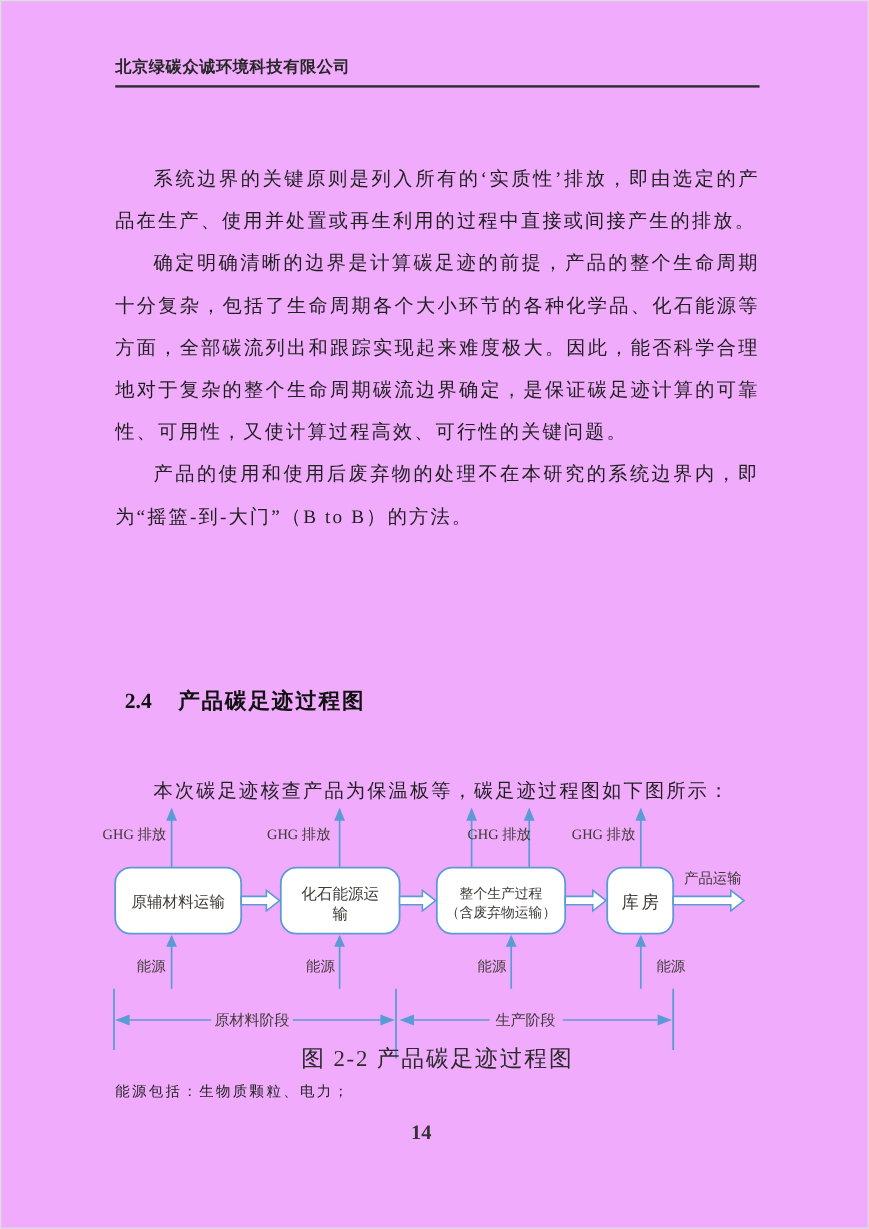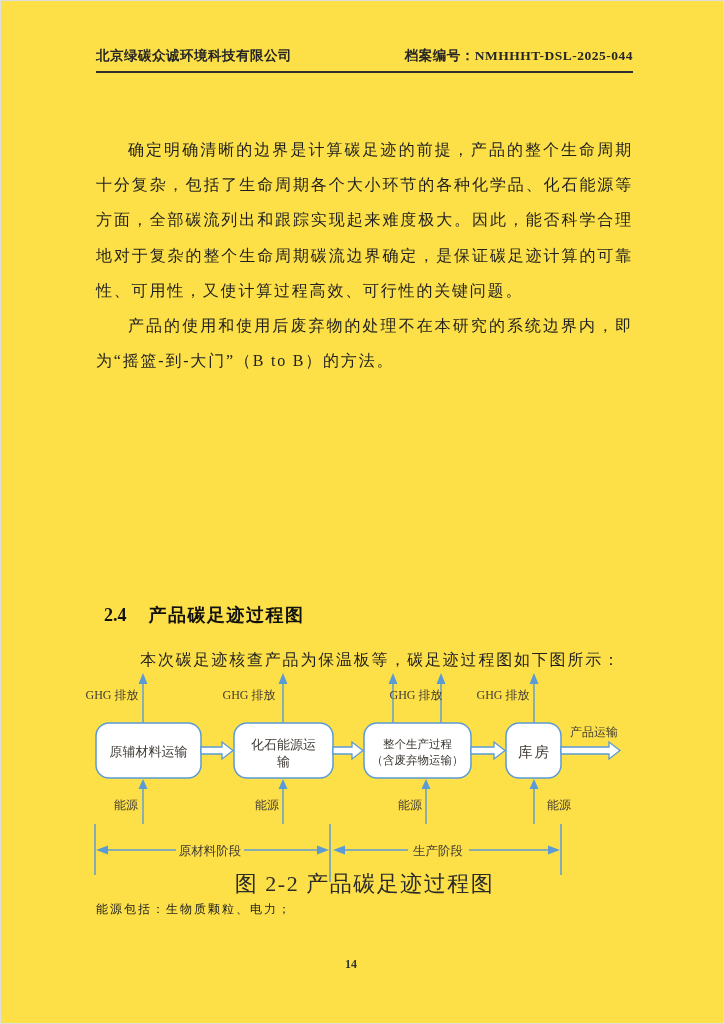--- a/index.html
+++ b/index.html
@@ -1,84 +1,84 @@
 <!DOCTYPE html>
 <html><head>
 <meta charset="utf-8">
 <style>
   * { box-sizing: border-box; }
   html,body { margin:0; padding:0; background:#ececec; }
   .page {
     position:relative; width:724px; height:1024px; margin:0 auto;
-    background:#fde047; border:1px solid #dedede;
+    background:#f0abfc; border:1px solid #dedede;
     font-family:"Liberation Serif","DejaVu Serif",serif;
     color:#1f1f1f; overflow:hidden;
   }
   .doc-header {
     position:absolute; top:46px; left:95px; width:537px;
     display:flex; justify-content:space-between; align-items:baseline;
     font-size:13.5px; font-weight:bold; color:#262626; letter-spacing:.5px;
   }
   .header-rule {
     position:absolute; top:70px; left:95px; width:537px; height:2px;
     background:#2e2e2e;
   }
   .sec-heading {
     position:absolute; left:103px; font-size:18px; font-weight:bold;
     color:#111; letter-spacing:1.5px; white-space:nowrap;
   }
   .sec-heading .sec-num { letter-spacing:0; margin-right:22px; }
   #heading-2-3 { top:94px; }
-  #heading-2-4 { top:602px;text-align:center; }
+  #heading-2-4 { top:571px;text-align:center; }
   .body-text {
     position:absolute; top:131px; left:95px; width:537px;
     font-size:16px; line-height:35.2px; letter-spacing:1.8px;
     text-align:justify; text-justify:inter-character;
   }
   .body-text p { margin:0; text-indent:2em; }
   .intro-text {
     position:absolute; top:641px; left:95px; width:537px;
     font-size:16px; line-height:35px; letter-spacing:1.8px;
   }
-  .intro-text p { margin:0; text-indent:2em;text-align:center; }
+  .intro-text p { margin:0; text-indent:2em; }
   .diagram-svg { position:absolute; top:668px; left:80px; }
   .diagram-svg text {
     font-family:"Liberation Serif","DejaVu Serif",serif; fill:#3f3a35;
   }
   .dlabel { font-size:12px; }
   .stage-label { font-size:12.5px; }
   .btext { font-size:13px; fill:#4a4038; }
   .btext-sm { font-size:11.5px; fill:#4a4038; }
   .btext-lg { font-size:14.5px; fill:#4a4038; letter-spacing:2px; }
   .figure-caption {
     position:absolute; top:868px; left:95px; width:537px;
-    text-align:center; font-size:22px; letter-spacing:1.5px; color:#2a2a2a;
+    text-align:center; font-size:19px; letter-spacing:1.5px; color:#2a2a2a;
   }
   .energy-note {
     position:absolute; top:900px; left:95px; width:537px;
     font-size:12px; letter-spacing:2px; color:#222;
   }
   .page-number {
-    position:absolute; top:956px; left:0; width:700px; text-align:center;
-    font-size:12px; font-weight:bold; color:#333;
+    position:absolute; top:933px; left:0; width:700px; text-align:center;
+    font-size:17px; font-weight:bold; color:#333;
   }
 </style>
 </head>
 <body>
 
 <div class="page">
 
   <div class="doc-header">
     <span>北京绿碳众诚环境科技有限公司</span>
-    <span>档案编号：NMHHHT-DSL-2025-044</span>
   </div>
   <div class="header-rule"></div>
 
 
   <div class="body-text">
+    <p>系统边界的关键原则是列入所有的‘实质性’排放，即由选定的产品在生产、使用并处置或再生利用的过程中直接或间接产生的排放。</p>
     <p>确定明确清晰的边界是计算碳足迹的前提，产品的整个生命周期十分复杂，包括了生命周期各个大小环节的各种化学品、化石能源等方面，全部碳流列出和跟踪实现起来难度极大。因此，能否科学合理地对于复杂的整个生命周期碳流边界确定，是保证碳足迹计算的可靠性、可用性，又使计算过程高效、可行性的关键问题。</p>
     <p>产品的使用和使用后废弃物的处理不在本研究的系统边界内，即为“摇篮-到-大门”（B to B）的方法。</p>
   </div>
 
   <div class="sec-heading" id="heading-2-4">
     <span class="sec-num">2.4</span><span>产品碳足迹过程图</span>
   </div>
 
   <div class="intro-text">
     <p>本次碳足迹核查产品为保温板等，碳足迹过程图如下图所示：</p>

